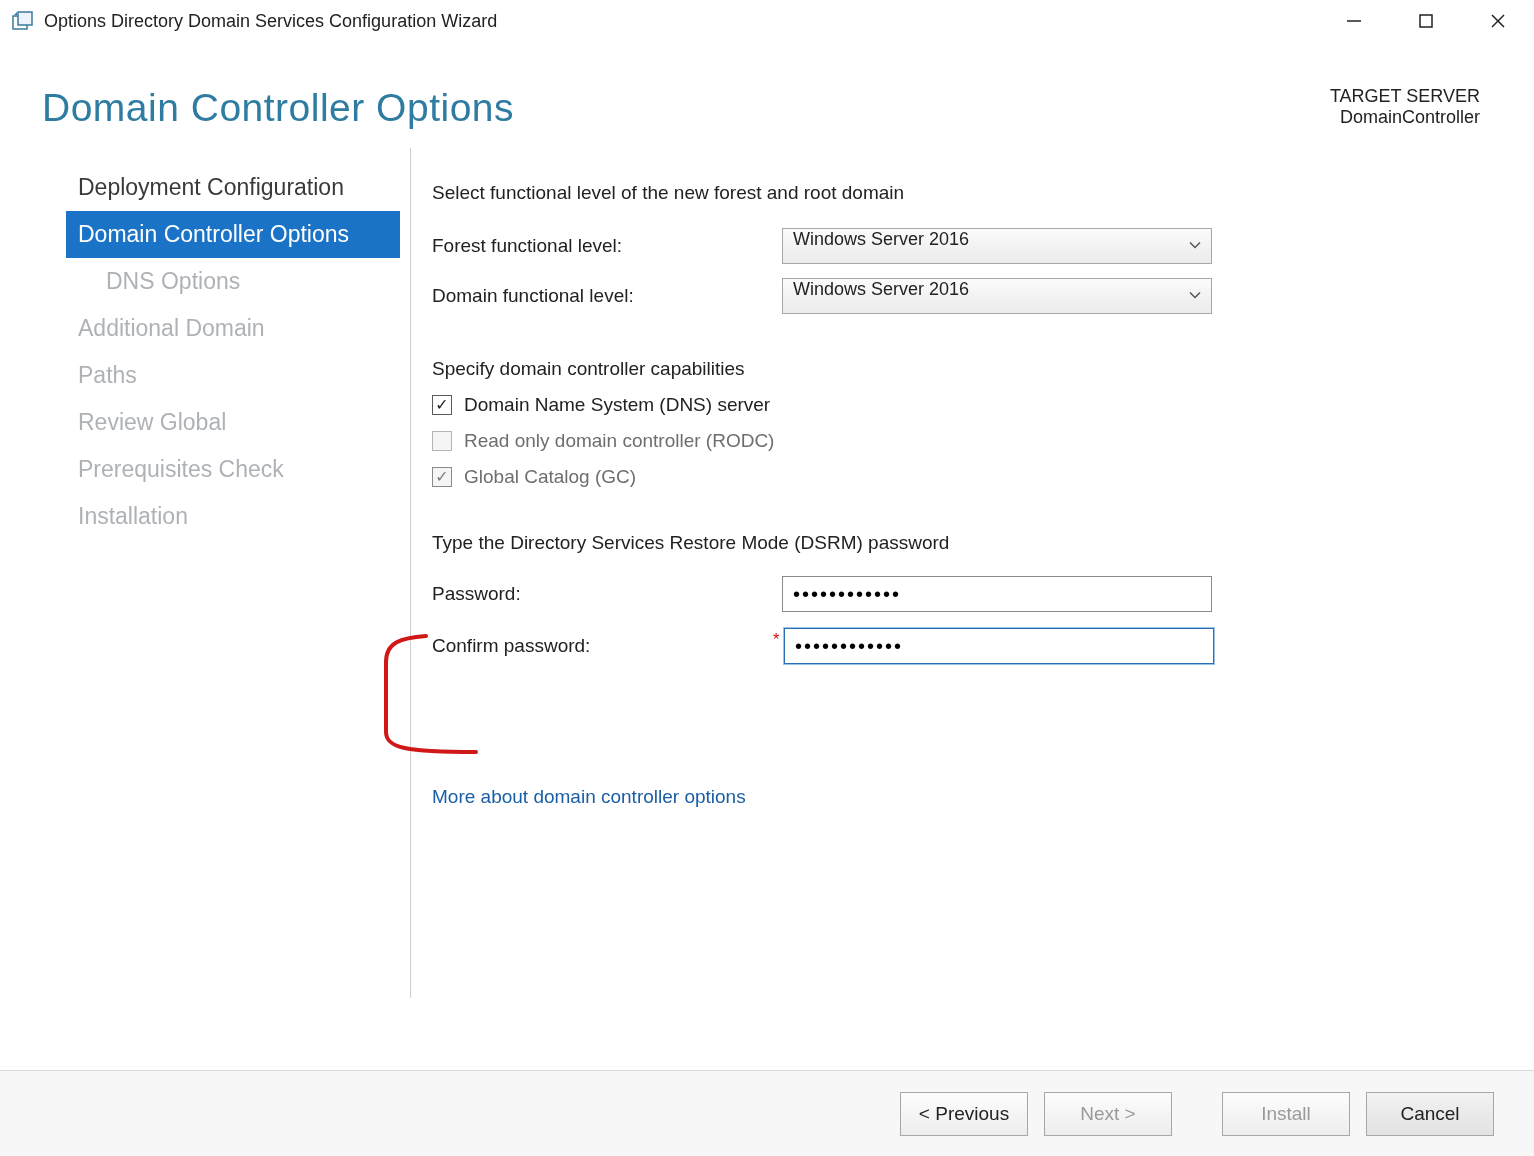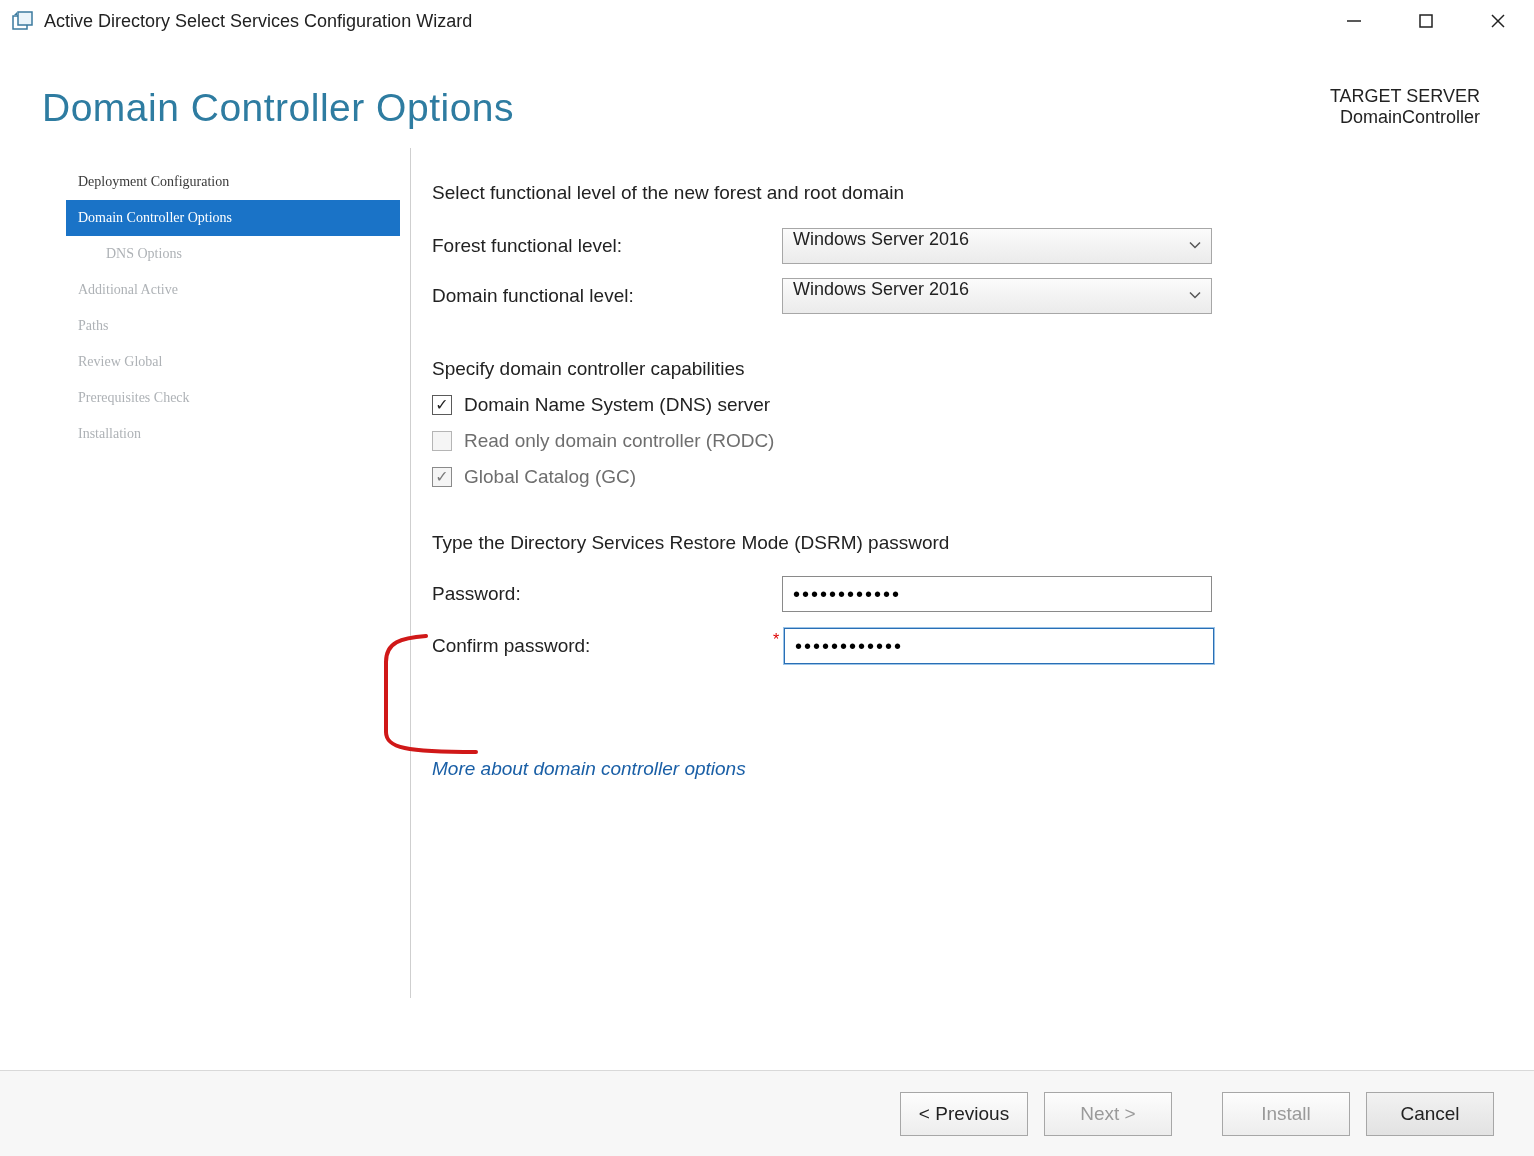--- a/index.html
+++ b/index.html
@@ -15,21 +15,21 @@
   
   .header { padding: 44px 54px 10px 42px; display:flex; align-items:flex-start; }
   .page-title { font-size:39px; font-weight:300; color:#2e7ca1; letter-spacing:0.5px; }
   .target { margin-left:auto; text-align:right; font-size:18px; color:#222; }
   .target-label { font-weight:400; }
   .target-name { font-weight:400; }
   
   .body { flex:1 1 auto; display:flex; padding: 24px 0 0 0; position:relative; }
   .sidebar { width:400px; padding-left:66px; border-right: none; position:relative; }
   .sidebar-divider { position:absolute; top:8px; left:410px; width:1px; height:850px; background:#cfcfcf; }
-  .nav-item { padding:10px 18px 10px 12px; font-size:14px; color:#aeb2b6; cursor:default;font-family:Liberation Serif, serif; }
+  .nav-item { padding:10px 18px 10px 12px; font-size:23px; color:#aeb2b6; cursor:default; }
   .nav-item.completed { color:#3a3a3a; }
   .nav-item.active { background:#1a73c7; color:#fff; }
   .nav-item.indent { padding-left:40px; }
   
   .main { flex:1; padding: 18px 60px 0 32px; font-size:19px; color:#222; position:relative; }
   .section-label { margin: 0 0 24px 0; }
   .form-row { display:flex; align-items:center; margin-bottom:14px; }
   .form-row .fl { width:350px; }
   .select { width:430px; height:36px; border:1px solid #a7a7a7; background:linear-gradient(#fbfbfb,#ebebeb); display:flex; padding:0 10px; position:relative; font-size:18px; color:#222; }
   .select .chev { position:absolute; right:10px; top:50%; transform:translateY(-50%); }
@@ -38,21 +38,21 @@
   .checkbox { width:20px; height:20px; border:1px solid #5a5a5a; margin-right:12px; display:flex; align-items:center; justify-content:center; background:#fff; }
   .checkbox.checked::after { content:"✓"; font-size:16px; line-height:1; }
   .checkbox.checked.disabled { border-color:#8a8a8a; color:#7a7a7a; background:#f5f5f5; }
   .checkbox.unchecked.disabled { border-color:#b5b5b5; background:#f5f5f5; }
   .checkbox-row.disabled { color:#6e6e6e; }
   .pw-row { display:flex; align-items:center; margin-bottom:16px; }
   .pw-row .fl { width:350px; }
   .pw-input { width:430px; height:36px; border:1px solid #8a8a8a; padding:0 10px; font-size:20px; letter-spacing:2px; font-family: inherit; }
   .pw-input.focused { border:1px solid #2a6fb5; outline:1px solid #9bc4e8; }
   .req-star { color:#d00; font-size:16px; margin-right:2px; position:relative; left:-9px; top:-6px; width:0; }
-  .more-link { color:#1a5fa6; font-size:19px; margin-top:78px; display:inline-block; cursor:pointer;font-style:italic; }
+  .more-link { color:#1a5fa6; font-size:19px; margin-top:106px; display:inline-block; cursor:pointer; }
   
   .annot { position:absolute; pointer-events:none; }
   
   .footer { height:86px; border-top:1px solid #d9d9d9; background:#f7f7f7; display:flex; align-items:center; justify-content:flex-end; padding:16px 40px; gap:16px; }
   .btn { min-width:128px; height:44px; border:1px solid #a7a7a7; background:linear-gradient(#fdfdfd,#ededed); display:flex; align-items:center; justify-content:center; font-size:19px; color:#222; }
   .btn.disabled { color:#9a9a9a; }
   .btn.default { background:linear-gradient(#f2f2f2,#e2e2e2); }
   .btn-gap { width:18px; }
 </style>
 </head>
@@ -61,21 +61,21 @@
 <div class="window">
 
   <div class="titlebar">
     <span class="app-icon">
       <svg width="22" height="22" viewBox="0 0 22 22">
         <rect x="1" y="6" width="14" height="13" fill="none" stroke="#3b7a9e" stroke-width="1.5"></rect>
         <rect x="6" y="2" width="14" height="13" fill="#eaf4fa" stroke="#3b7a9e" stroke-width="1.5"></rect>
         <polygon points="2,5 5,2 5,5" fill="#3b7a9e"></polygon>
       </svg>
     </span>
-    <span class="title">Active Directory Select Services Configuration Wizard</span>
+    <span class="title">Options Directory Domain Services Configuration Wizard</span>
     <div class="win-controls">
       <div class="win-btn">
         <svg width="18" height="18">
             <line x1="2" y1="9" x2="16" y2="9" stroke-width="1.5"></line>
           </svg>
       </div>
       <div class="win-btn">
         <svg width="16" height="16">
             <rect x="2" y="2" width="12" height="12" fill="none" stroke-width="1.5"></rect>
           </svg>
@@ -97,21 +97,21 @@
     </div>
   </div>
 
   <div class="body">
     <div class="sidebar-divider"></div>
 
     <div class="sidebar">
       <div class="nav-item completed">Deployment Configuration</div>
       <div class="nav-item active">Domain Controller Options</div>
       <div class="nav-item indent">DNS Options</div>
-      <div class="nav-item">Additional Active</div>
+      <div class="nav-item">Additional Domain</div>
       <div class="nav-item">Paths</div>
       <div class="nav-item">Review Global</div>
       <div class="nav-item">Prerequisites Check</div>
       <div class="nav-item">Installation</div>
     </div>
 
     <div class="main">
 
       <div class="section-label">Select functional level of the new forest and root domain</div>
 

